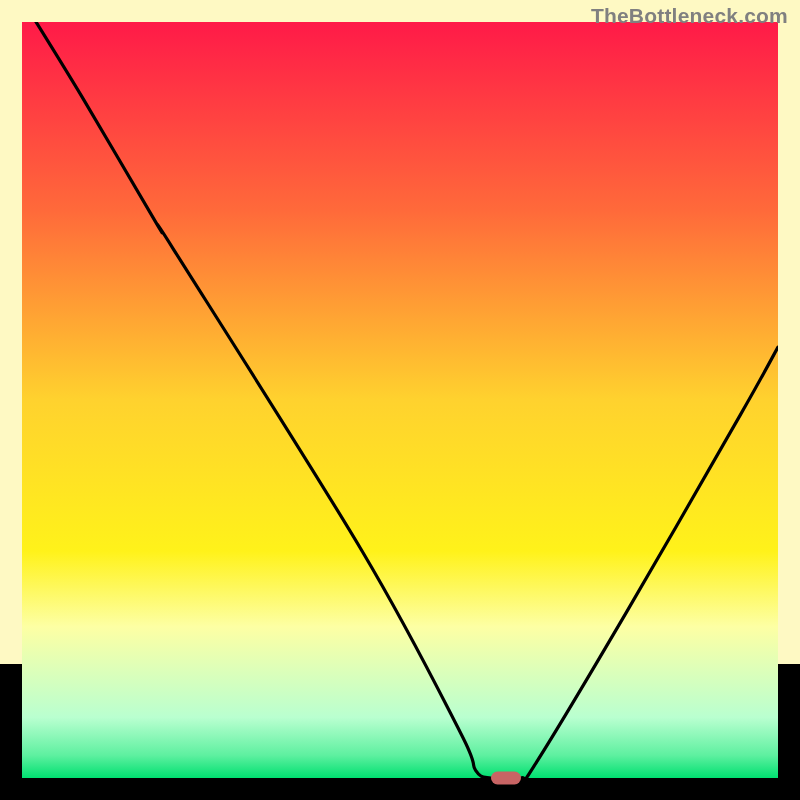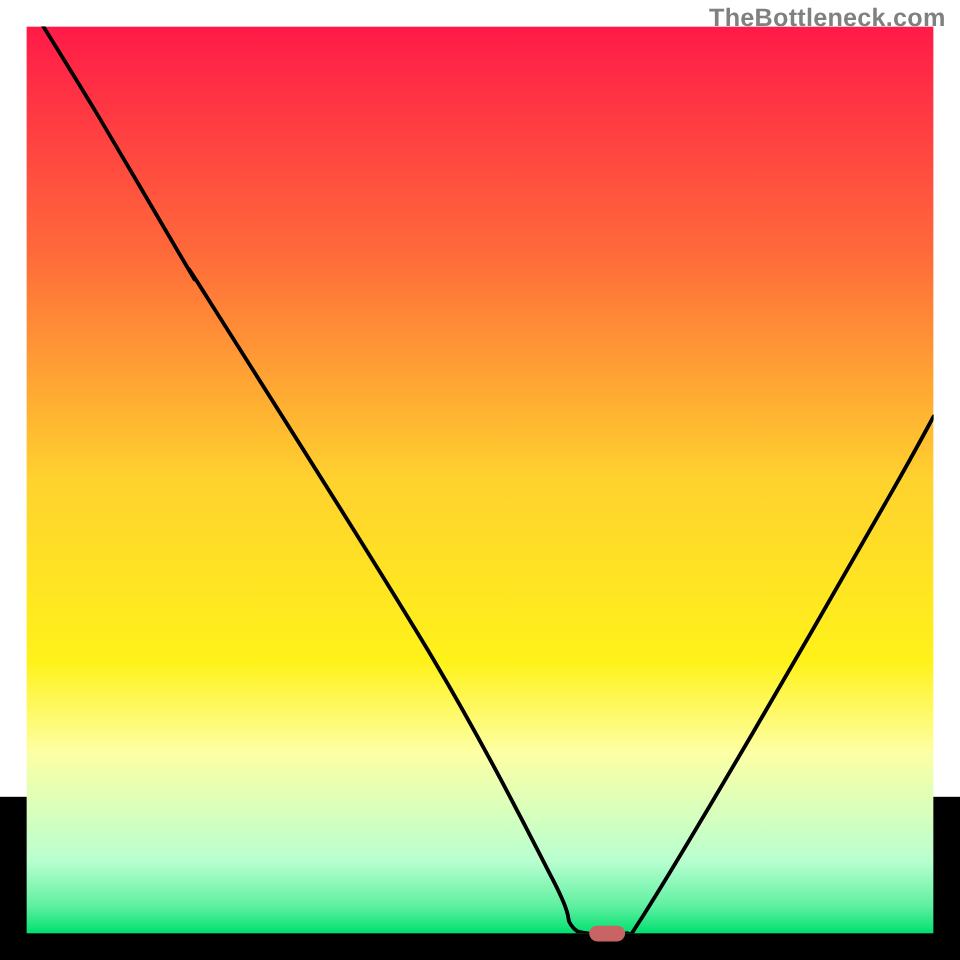--- a/index.html
+++ b/index.html
@@ -7,21 +7,21 @@
     padding: 0;
     width: 800px;
     height: 800px;
     background: #000;
     overflow: hidden;
   }
   .frame {
     position: relative;
     width: 800px;
     height: 664px;
-    background: #ffffff;
+    background: #fef9c3;
   }
   .plot-area {
     position: absolute;
     left: 22px;
     top: 22px;
     width: 756px;
     height: 756px;
   }
   .watermark {
     position: absolute;

